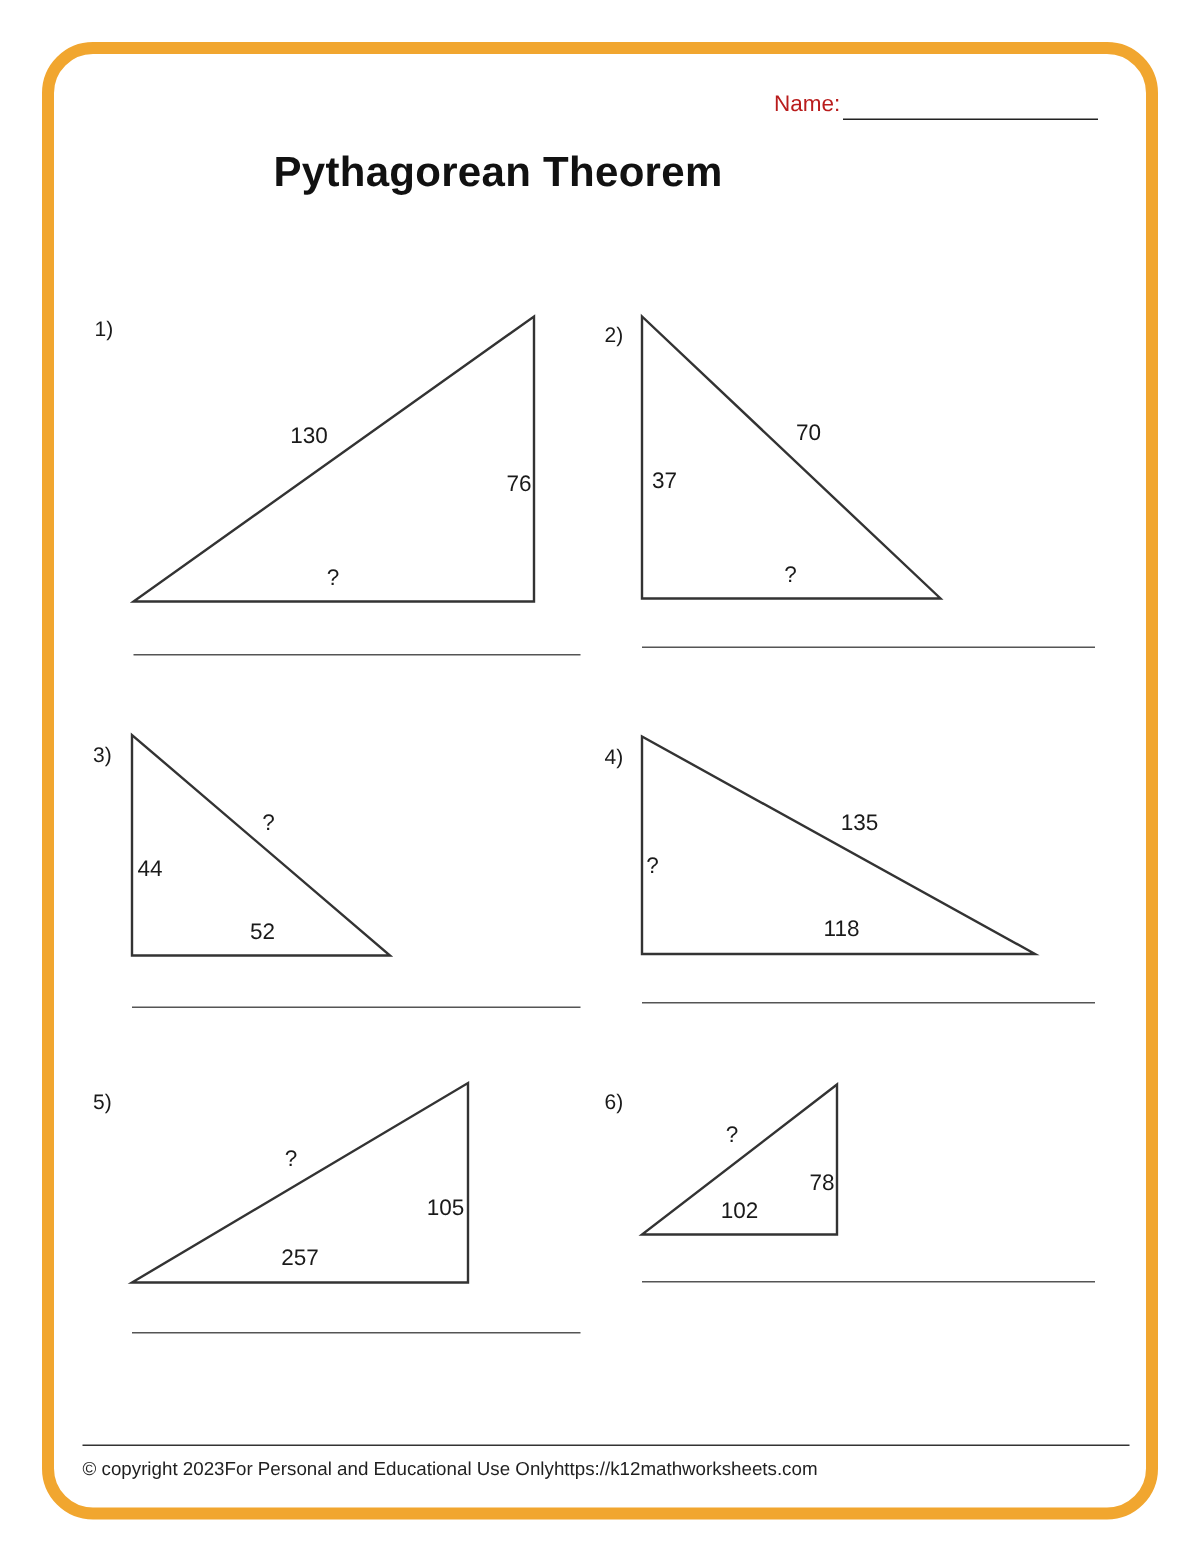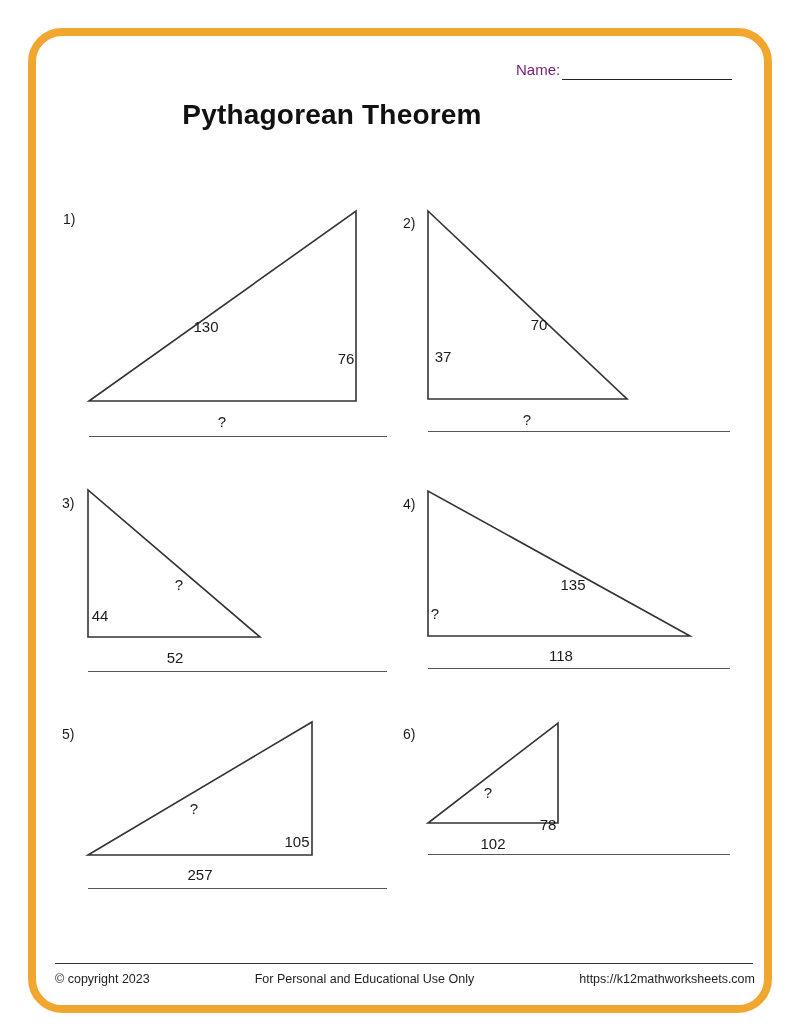--- a/index.html
+++ b/index.html
@@ -15,21 +15,21 @@
   .page-border {
     position: absolute; left: 28px; top: 28px;
     width: 744px; height: 985px;
     border: 8px solid #F1A62F;
     border-radius: 34px;
     box-sizing: border-box;
     background: transparent;
   }
   .name-label {
     position: absolute; left: 516px; top: 61px;
-    font-size: 15px; color: #701a75;
+    font-size: 15px; color: #b91c1c;
   }
   .name-line {
     position: absolute; left: 562px; top: 62px;
     width: 170px; height: 17px;
     border-bottom: 1.5px solid #222;
   }
   .title {
     position: absolute; left: 0; top: 99px; width: 664px;
     margin: 0; text-align: center;
     font-size: 28px; font-weight: 700; color: #111;
@@ -39,30 +39,30 @@
     position: absolute; left: 60px; top: 168px;
     font-size: 15px; color: #1f1f1f;
   }
   .tri-layer { position: absolute; left: 0; top: 0; }
   .tri-layer polygon { fill: none; stroke: #333; stroke-width: 1.6; stroke-linejoin: miter; }
   .pnum {
     position: absolute; font-size: 14px; color: #1a1a1a;
   }
   .slabel {
     position: absolute; transform: translateX(-50%);
-    font-size: 15px; color: #1a1a1a; white-space: nowrap; margin-top: 36px;
+    font-size: 15px; color: #1a1a1a; white-space: nowrap;
   }
   .answer-line { position: absolute; border-top: 1.5px solid #555; }
   .footer-line {
     position: absolute; left: 55px; top: 963px; width: 698px;
     border-top: 1.5px solid #333;
   }
   .footer-row {
     position: absolute; left: 55px; top: 972px; width: 700px;
-    display: flex; justify-content: space-between; align-items: center;
+    display: flex; justify-content: flex-start; align-items: center;
     font-size: 12.5px; color: #1f1f1f;
   }
 </style>
 </head>
 <body>
 
 <div class="sheet">
 
   <div class="page-border" style="border-color: rgb(241, 166, 47);"></div>
 

